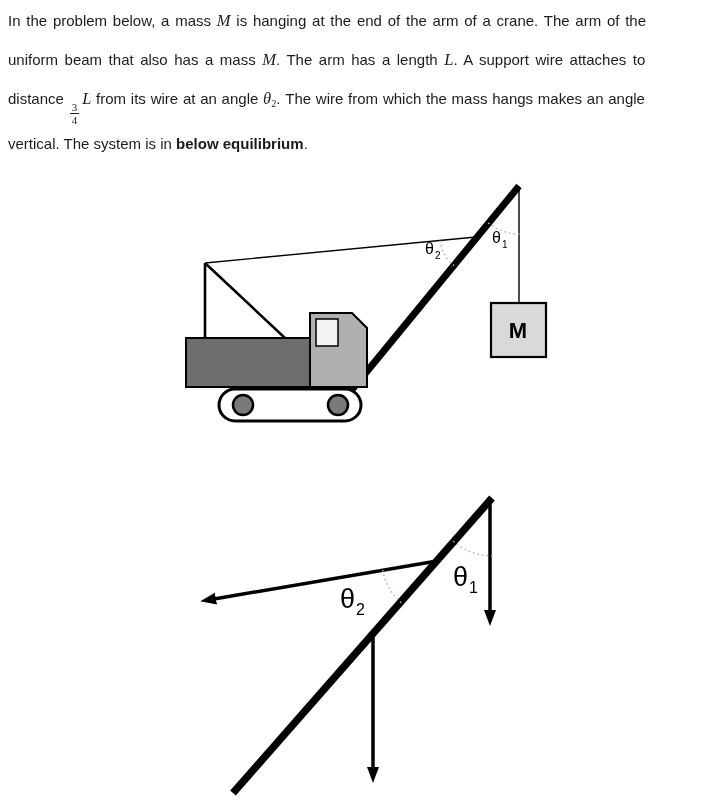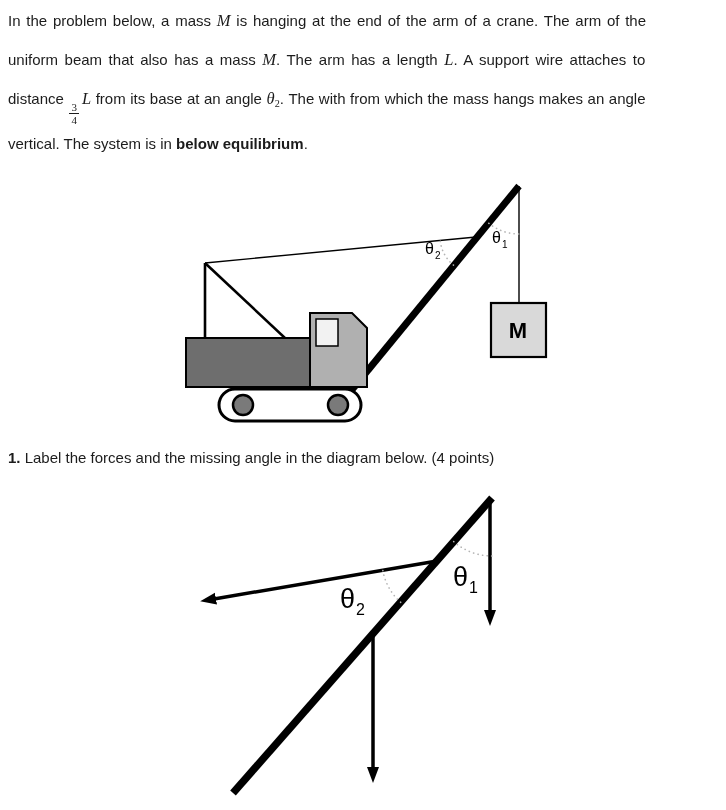--- a/index.html
+++ b/index.html
@@ -44,21 +44,21 @@
   .struct { stroke:#000; stroke-width:2.6; }
 </style>
 </head>
 <body>
 
 <div class="page">
 
   <p class="problem"><span>In the problem below, a mass </span><i class="mvar">M</i><span> is hanging at the end of the arm of a crane. The arm of the crane is a uniform beam that also has a mass </span><i class="mvar">M</i><span>. The arm has a length </span><i class="mvar">L</i><span>. A support wire attaches to the arm a distance </span><span class="frac">
         <span class="num">3</span>
         <span class="den">4</span>
-      </span><i class="mvar">L</i><span> from its base at an angle </span><i class="mvar">θ</i><sub>2</sub><span>. The with from which the mass hangs makes an angle </span><i class="mvar">θ</i><sub>1</sub><span> with the vertical. The system is in </span><b>below equilibrium</b><span>.</span></p>
+      </span><i class="mvar">L</i><span> from its wire at an angle </span><i class="mvar">θ</i><sub>2</sub><span>. The wire from which the mass hangs makes an angle </span><i class="mvar">θ</i><sub>1</sub><span> with the vertical. The system is in </span><b>below equilibrium</b><span>.</span></p>
 
   <svg class="crane-svg" width="726" height="260" viewBox="0 0 726 260">
 
     <line x1="346" y1="222" x2="519" y2="11" stroke="#000" stroke-width="7"></line>
 
     <line class="thin" x1="205" y1="88" x2="476" y2="62"></line>
 
     <line class="struct" x1="205" y1="88" x2="205" y2="165"></line>
     <line class="struct" x1="205" y1="88" x2="348" y2="222"></line>
 
@@ -78,21 +78,20 @@
 
     <path class="dotarc" d="M 488.8 48.3 A 48 48 0 0 0 519 59"></path>
     <path class="dotarc" d="M 453.5 90.1 A 36 36 0 0 1 440.2 65.4"></path>
 
     <text x="492" y="68" font-size="16">θ</text>
     <text x="502" y="73" font-size="10">1</text>
     <text x="425" y="79" font-size="16">θ</text>
     <text x="435" y="84" font-size="10">2</text>
   </svg>
 
-  <p class="question"><b>1.</b><span> Label the forces and the missing angle in the diagram below. (4 points)</span></p>
 
   <svg class="fbd-svg" width="726" height="330" viewBox="0 0 726 330">
     <defs>
       <marker id="arrowhead" markerUnits="userSpaceOnUse" markerWidth="18" markerHeight="14" refX="2" refY="6" orient="auto">
         <path d="M0,0 L16,6 L0,12 Z" fill="#000"></path>
       </marker>
     </defs>
 
     <line x1="233" y1="313" x2="492" y2="18" stroke="#000" stroke-width="7.5"></line>
 

